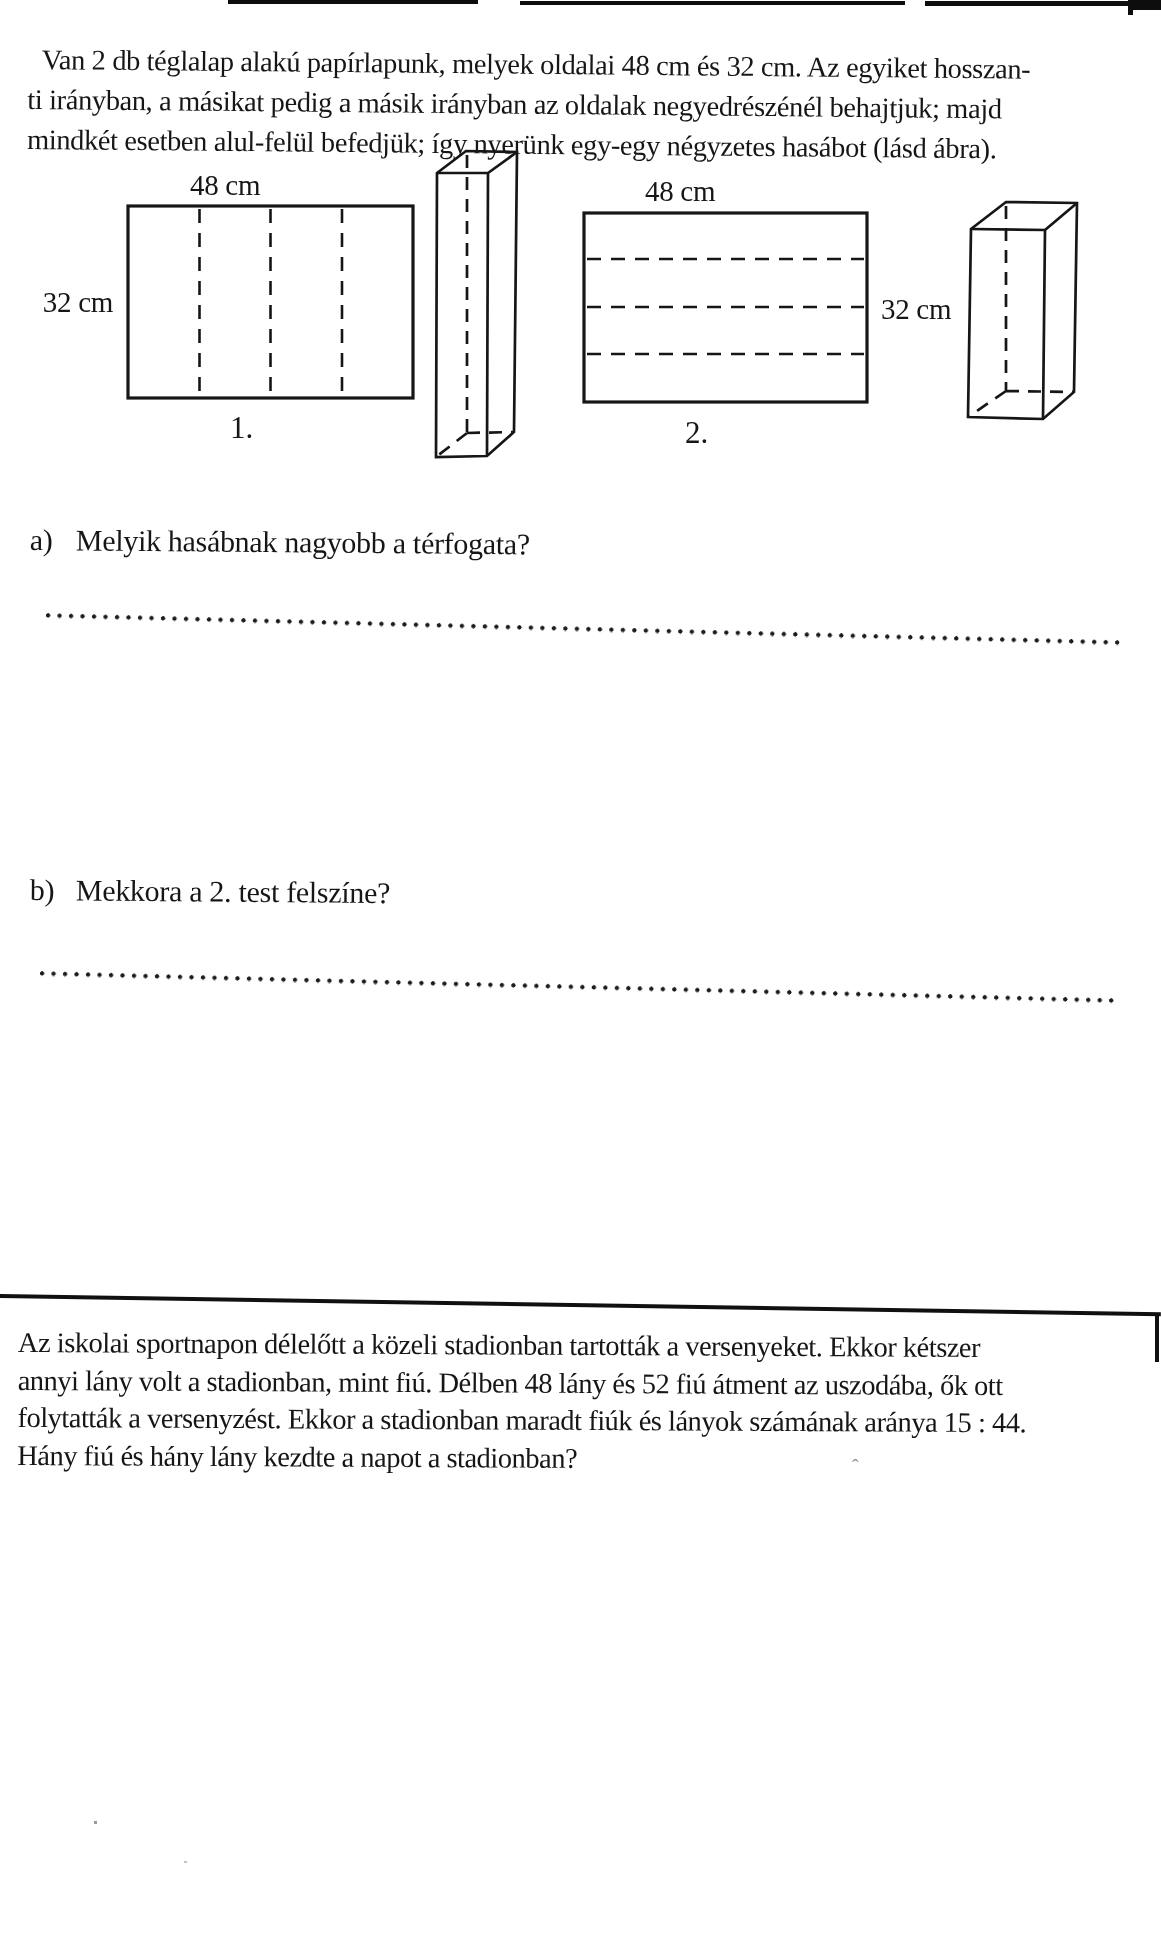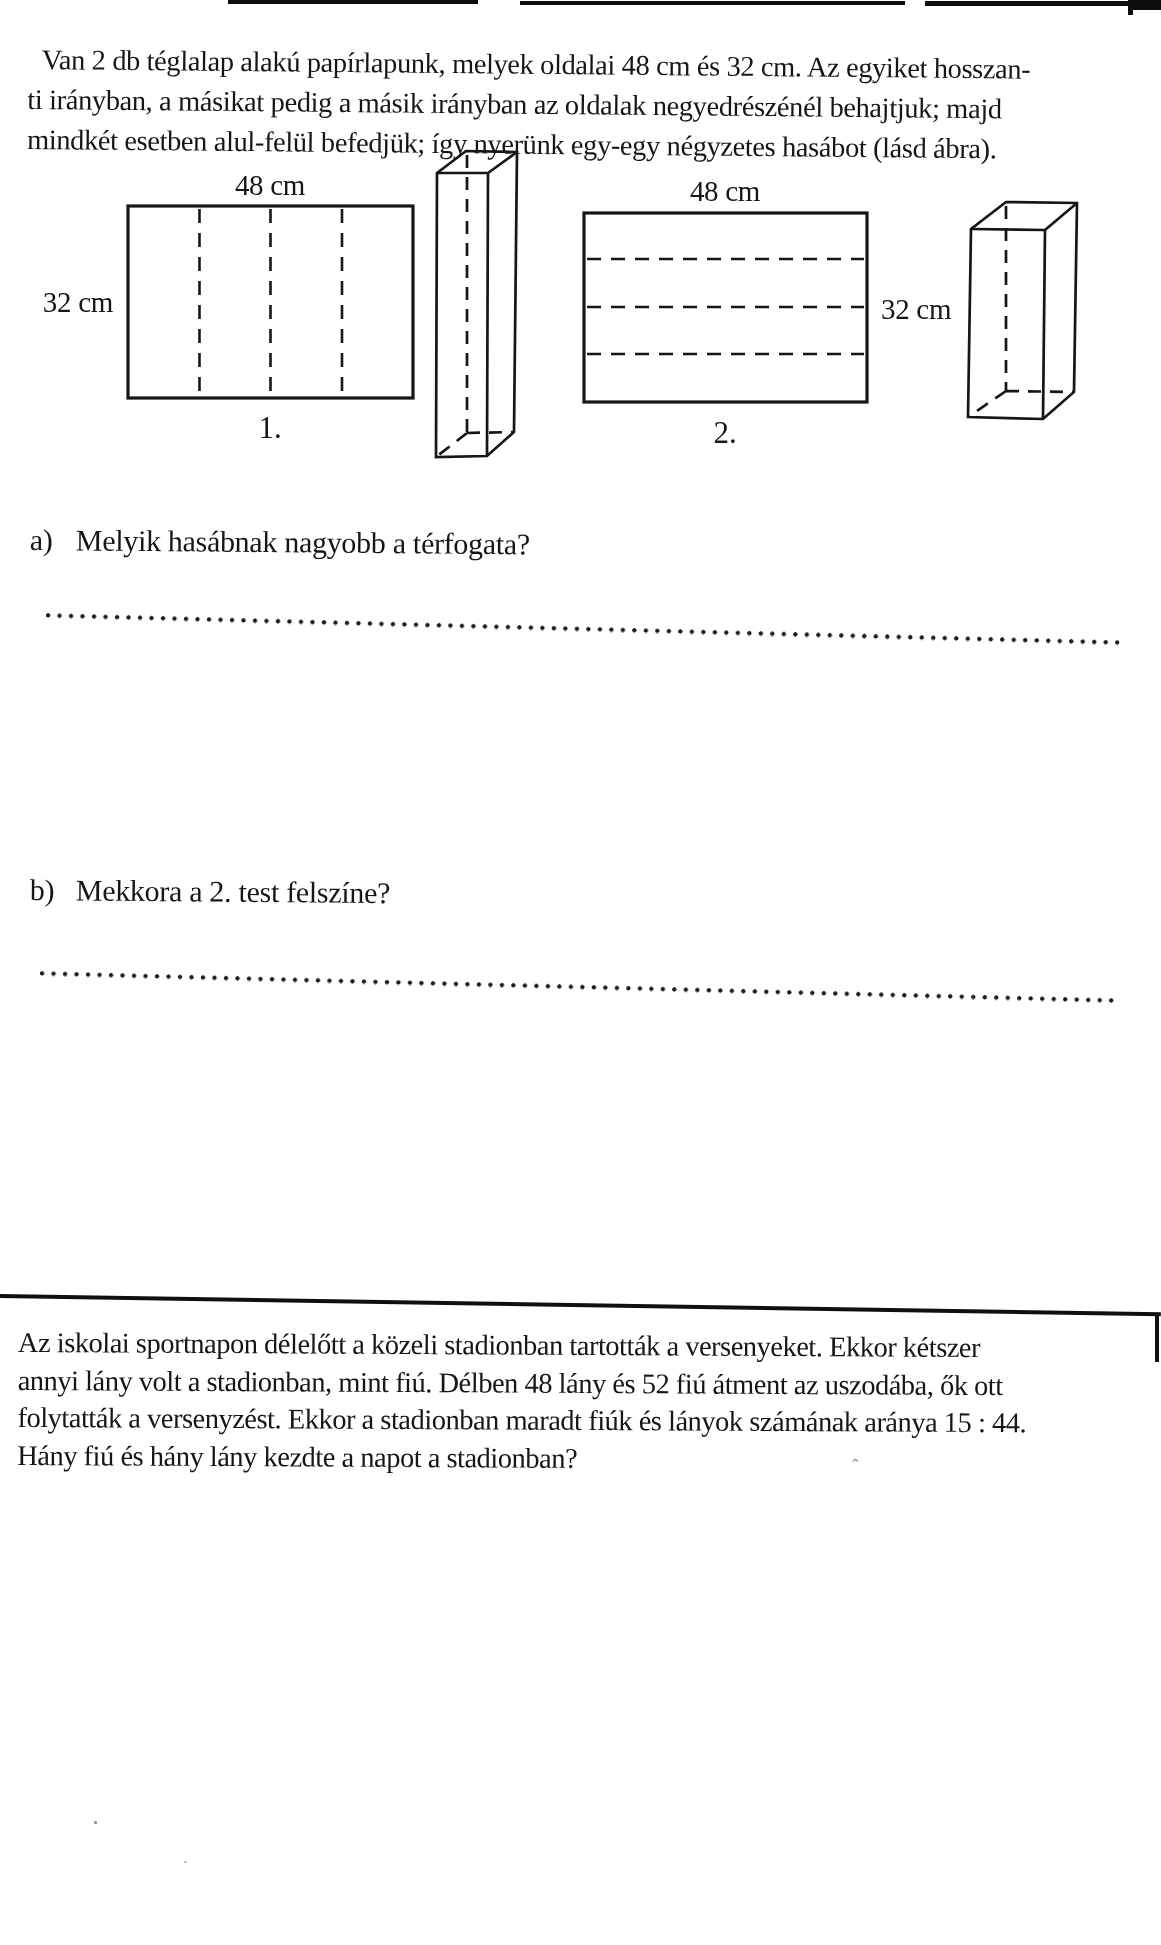--- a/index.html
+++ b/index.html
@@ -13,21 +13,21 @@
   .topbar{position:absolute;background:#0d0d0d;}
   
   .intro{
     position:absolute;left:28px;top:40px;width:1125px;
     font-size:28.5px;line-height:40px;letter-spacing:-0.4px;
     transform:rotate(0.55deg);transform-origin:left top;
   }
   .intro .l1{padding-left:14px;}
   
   .figlabel{position:absolute;font-size:29px;letter-spacing:-0.3px;}
-  .center{text-align:center;}
+  .center{}
   .right{text-align:right;}
   .caption{position:absolute;font-size:31px;}
   
   .question{
     position:absolute;font-size:30px;letter-spacing:-0.3px;white-space:nowrap;
     transform:rotate(0.5deg);transform-origin:left top;display:flex;
   }
   .qlabel{width:46px;flex:0 0 auto;}
   
   .dots{

